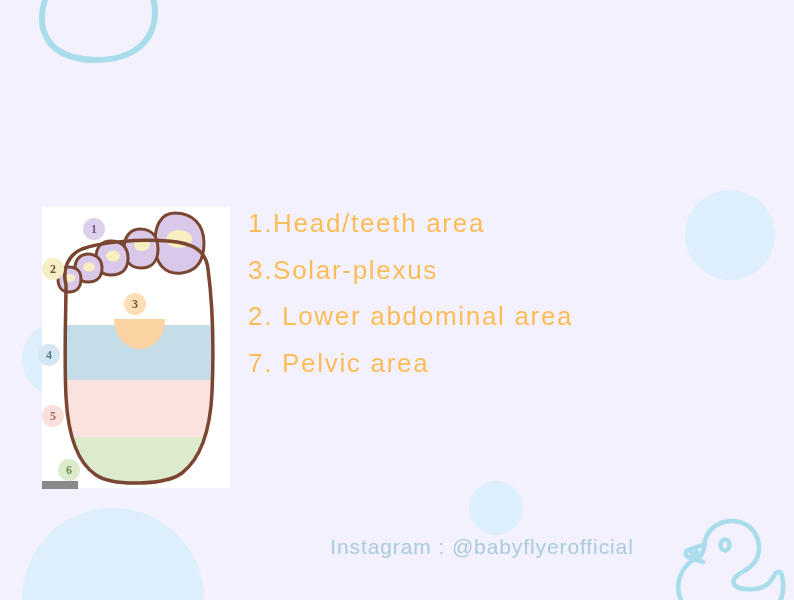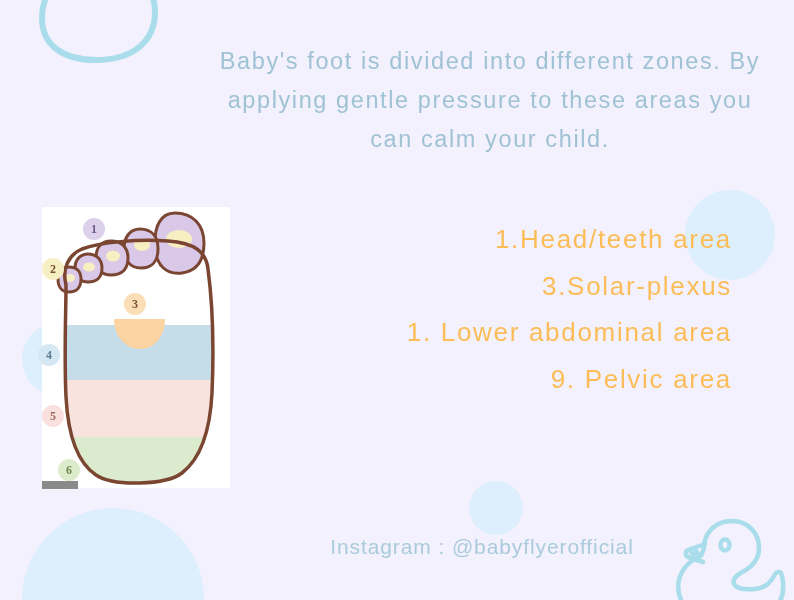--- a/index.html
+++ b/index.html
@@ -57,23 +57,23 @@
     letter-spacing: 1.6px;
     font-weight: 400;
   }
 
   
   .zone-list {
     position: absolute;
     left: 248px;
     top: 200px;
     width: 468px;
-    text-align: right;
+    text-align: left;
     list-style: none;
-    margin: 16px;
+    margin: 0;
     padding: 0;
   }
   .zone-item {
     color: #fcbc57;
     font-size: 26px;
     line-height: 46.5px;
     letter-spacing: 1.7px;
     white-space: pre;
   }
 
@@ -157,27 +157,26 @@
       <path d="M44 36 C44 20 56 9 72 9 C88 9 99 21 99 36 C99 46 93 54 84 59
                C76 63 72 68 74 72 C76 76 84 78 95 77 C104 76 110 72 114 64
                C116 59 121 58 122 64 C126 82 120 96 104 104 L36 104
                C22 96 16 82 19 68 C22 56 31 48 41 44 Z"></path>
       <path d="M45 32 L28 38 C25 39 25 43 28 45 L43 50"></path>
       <ellipse cx="65" cy="33" rx="4.5" ry="5.5"></ellipse>
       <path d="M31 40 L35 44 M36 39 L39 43"></path>
     </g>
   </svg>
 
-  <p class="intro">Baby's foot is divided into different zones. By applying gentle pressure to these areas you can calm your child.</p>
 
   <ul class="zone-list">
     <li class="zone-item">1.Head/teeth area</li>
     <li class="zone-item">3.Solar-plexus</li>
-    <li class="zone-item">1. Lower abdominal area</li>
-    <li class="zone-item">9. Pelvic area</li>
+    <li class="zone-item">2. Lower abdominal area</li>
+    <li class="zone-item">7. Pelvic area</li>
   </ul>
 
   <div class="contact">
     <div>Instagram : @babyflyerofficial</div>
     
     
   </div>
 
   <div class="foot-card">
     <svg class="foot-svg" viewBox="0 0 188 281">

